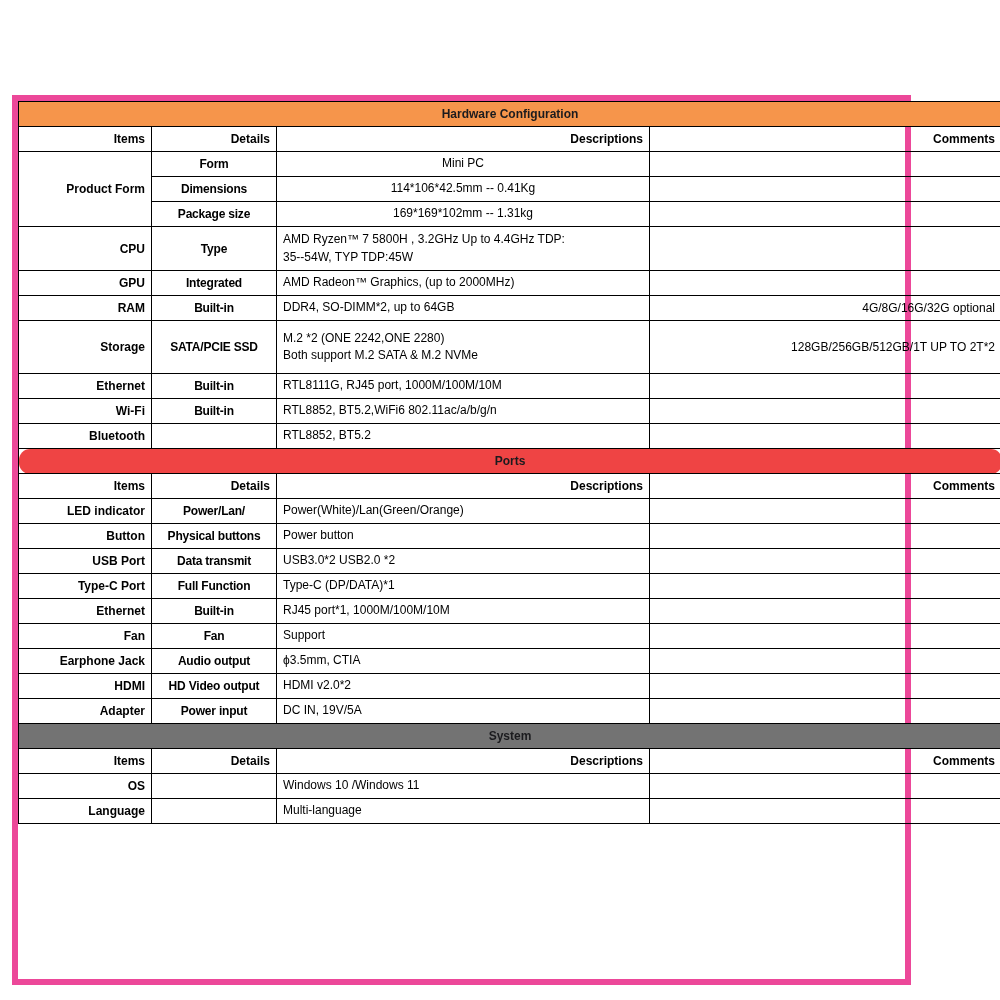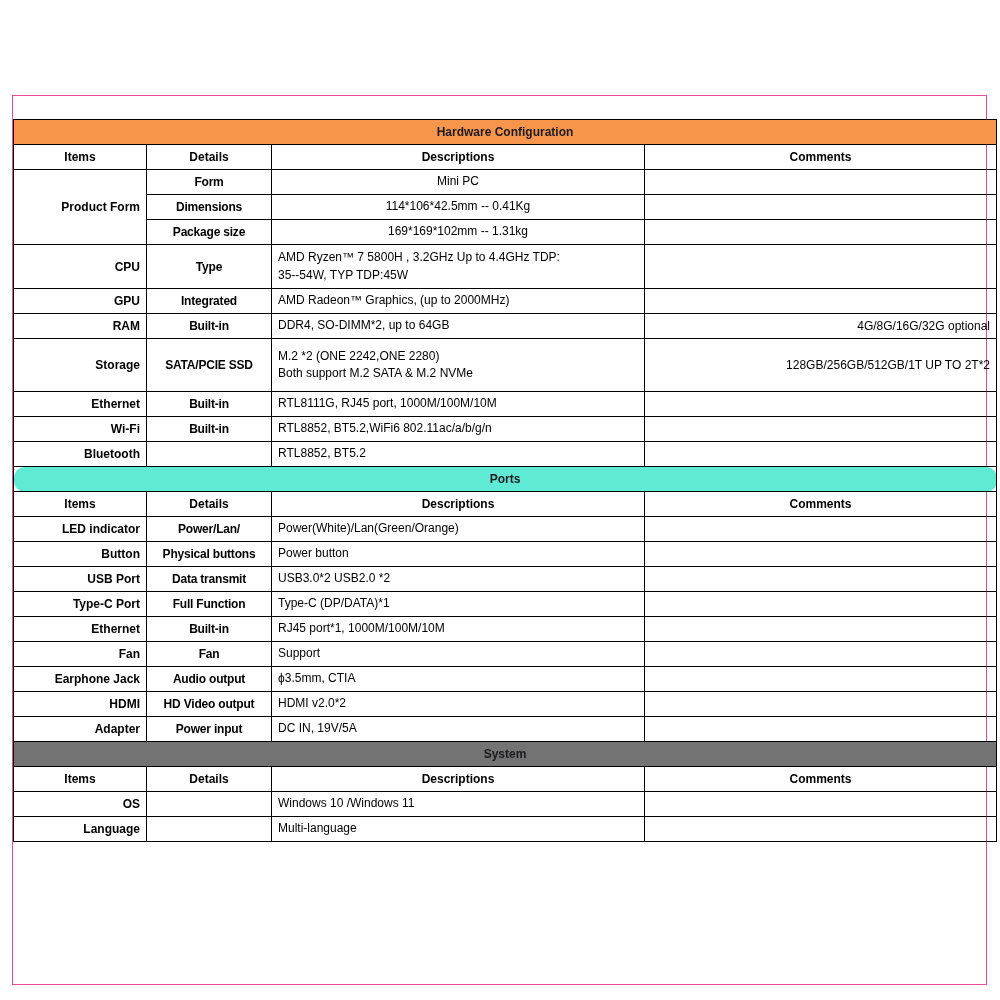--- a/index.html
+++ b/index.html
@@ -8,23 +8,22 @@
     width: 1000px; height: 1000px;
     background: #ffffff;
     font-family: "Liberation Sans", sans-serif;
     color: #000;
     position: relative;
     overflow: hidden;
   }
   .outer {
     position: absolute;
     left: 12px; top: 95px;
-    width: 975px; height: 890px;
-    border: 1px solid #ec4899;
-    padding-top: 23px;
+    width: 899px; height: 890px;
+    border: 6px solid #ec4899;
   }
   table.spec {
     border-collapse: collapse;
     width: 100%;
     table-layout: fixed;
   }
   table.spec td {
     border: 1px solid #000;
     padding: 1px 6px;
     height: 25px;
@@ -34,21 +33,21 @@
   }
   .section-bar {
     text-align: center;
     font-weight: bold;
     font-size: 16px;
     height: 28px;
     color: #1b1b1e;
   }
   .col-h {
     font-weight: bold;
-    text-align: center;
+    text-align: right;
     font-size: 13px;
     height: 27px;
   }
   .item {
     font-weight: bold;
     text-align: right;
     font-size: 12px;
   }
   .details {
     font-weight: bold;
@@ -146,21 +145,21 @@
         <td class="comments"></td>
       </tr>
       <tr>
         <td class="item">Bluetooth</td>
         <td class="details"></td>
         <td class="desc">RTL8852, BT5.2</td>
         <td class="comments"></td>
       </tr>
 
       <tr>
-        <td colspan="4" class="section-bar" style="background: #5eead4; border-radius: 11px;">Ports</td>
+        <td colspan="4" class="section-bar" style="background: #ef4444; border-radius: 11px;">Ports</td>
       </tr>
       <tr>
         <td class="col-h">Items</td>
         <td class="col-h">Details</td>
         <td class="col-h">Descriptions</td>
         <td class="col-h">Comments</td>
       </tr>
 
       <tr>
         <td class="item">LED indicator</td>

